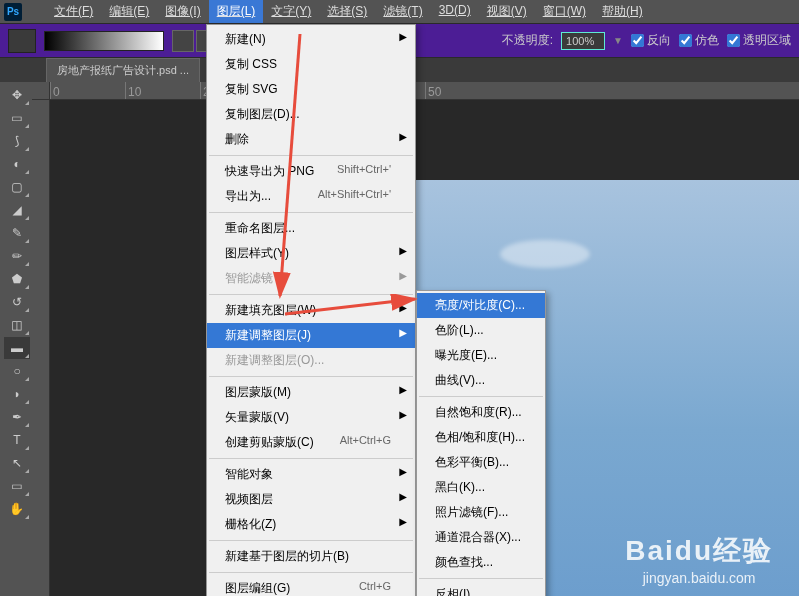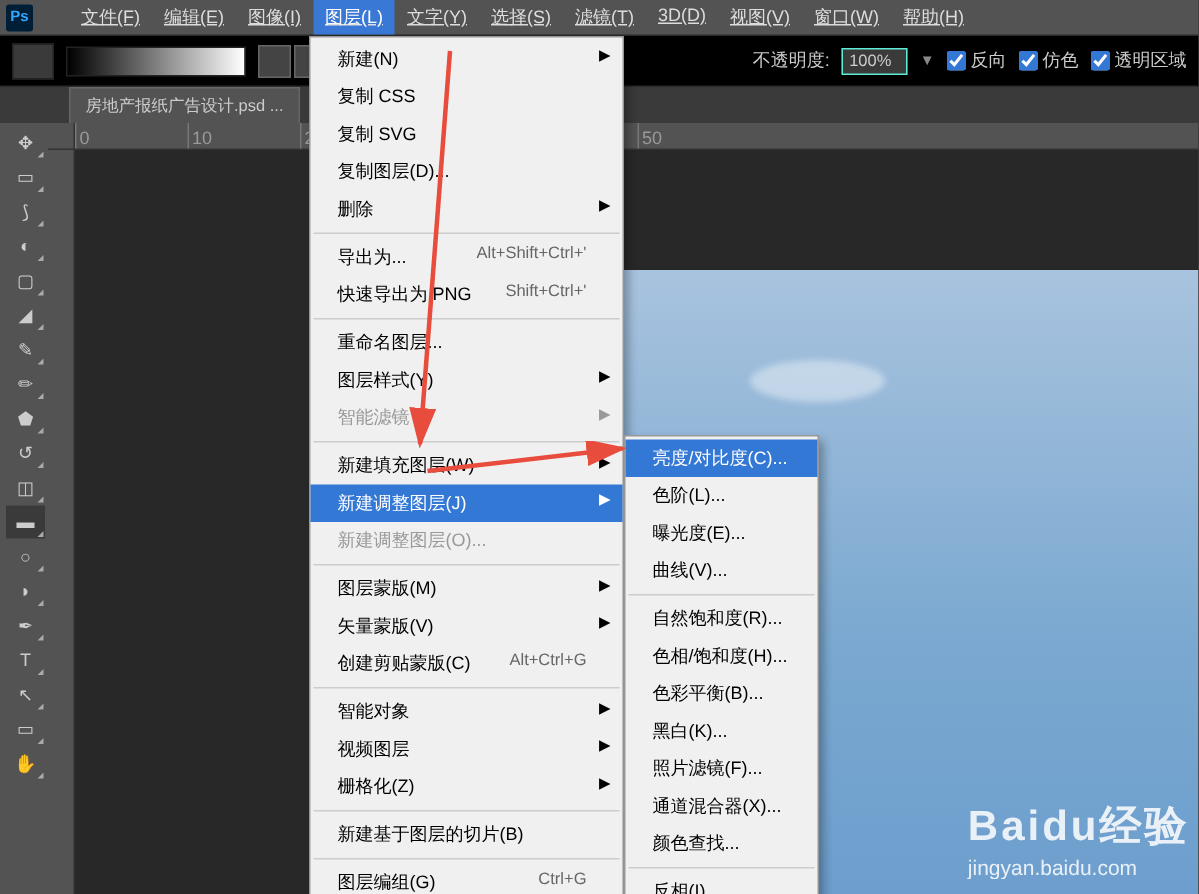--- a/index.html
+++ b/index.html
@@ -1,21 +1,21 @@
 <!DOCTYPE html>
 <html><head>
 <meta charset="utf-8">
 <style>
 *{margin:0;padding:0;box-sizing:border-box;font-family:"Microsoft YaHei",SimSun,sans-serif;font-size:12px;user-select:none}
 body{width:799px;height:596px;background:#535353;overflow:hidden;position:relative}
 .menubar{height:24px;background:#535353;display:flex;align-items:center;padding:0 4px;color:#ddd;border-bottom:1px solid #2a2a2a}
 .ps-logo{width:18px;height:18px;background:#001e36;color:#31a8ff;display:flex;align-items:center;justify-content:center;font-weight:bold;font-size:10px;margin-right:24px;border-radius:2px}
 .menu-item{padding:3px 8px;cursor:pointer}
 .menu-item.active{background:#3a78d5;color:#fff}
-.optbar{height:34px;background:#000000;display:flex;align-items:center;padding:0 8px;gap:8px;border-bottom:1px solid #2a2a2a}
+.optbar{height:34px;background:#4c1d95;display:flex;align-items:center;padding:0 8px;gap:8px;border-bottom:1px solid #2a2a2a}
 .grad-preview{width:120px;height:20px;background:linear-gradient(to right,#000,#fff);border:1px solid #222}
 .grad-type{display:flex;gap:2px}
 .gtype{width:22px;height:22px;border:1px solid #666;background:#444}
 .opt-sel{background:#3a3a3a;color:#ccc;border:1px solid #5eead4;padding:2px 4px;font-size:11px}
 .chk{display:flex;align-items:center;gap:3px;color:#ccc;font-size:12px}
 .chk input{accent-color:#3478d5}
 .tab-bar{height:24px;background:#3a3a3a;display:flex;align-items:flex-end;padding-left:46px}
 .tab{background:#535353;color:#ccc;padding:4px 10px;border-top:1px solid #666;border-left:1px solid #666;border-right:1px solid #666;font-size:11px}
 .toolbar{position:absolute;left:2px;top:82px;width:30px;background:#535353;display:flex;flex-direction:column;gap:1px;padding:2px}
 .tool{width:26px;height:22px;display:flex;align-items:center;justify-content:center;color:#ccc;cursor:pointer;position:relative}
@@ -32,21 +32,21 @@
 .dropdown{position:absolute;background:#f0f0f0;border:1px solid #979797;box-shadow:3px 3px 6px rgba(0,0,0,0.3);padding:2px 0}
 .dd-main{left:206px;top:24px;width:210px}
 .dd-sub{left:416px;top:290px;width:130px}
 .dd-item{padding:4px 24px 4px 18px;color:#000;display:flex;justify-content:space-between;align-items:flex-start;cursor:pointer;white-space:nowrap;position:relative}
 .dd-item.hl{background:#3478d5;color:#fff}
 .dd-item.dis{color:#999}
 .dd-item .arrow{position:absolute;right:8px;font-size:10px}
 .dd-sep{height:1px;background:#ccc;margin:3px 2px}
 .shortcut{color:#666;font-size:11px;margin-left:20px}
 .arrow-ann{position:absolute;pointer-events:none;z-index:100}
-.watermark{position:absolute;right:6px;bottom:10px;color:#fff;text-align:left;z-index:50;opacity:0.85}
+.watermark{position:absolute;right:26px;bottom:10px;color:#fff;text-align:center;z-index:50;opacity:0.85}
 .watermark .big{font-size:28px;font-weight:bold;letter-spacing:2px}
 .watermark .small{font-size:14px}
 </style>
 </head>
 <body>
 
 <div class="menubar">
   <div class="ps-logo">Ps</div>
   <div id="menus" style="display: flex; text-decoration: underline;">
       <div class="menu-item">文件(F)</div>
@@ -153,26 +153,26 @@
     </div>
     <div class="dd-item">
       <span>复制图层(D)...</span>
     </div>
     <div class="dd-item">
       <span>删除</span>
       <span class="arrow">▶</span>
     </div>
     <div class="dd-sep"></div>
     <div class="dd-item">
+      <span>快速导出为 PNG</span>
+      <span class="shortcut">Shift+Ctrl+'</span>
+    </div>
+    <div class="dd-item">
       <span>导出为...</span>
       <span class="shortcut">Alt+Shift+Ctrl+'</span>
-    </div>
-    <div class="dd-item">
-      <span>快速导出为 PNG</span>
-      <span class="shortcut">Shift+Ctrl+'</span>
     </div>
     <div class="dd-sep"></div>
     <div class="dd-item">
       <span>重命名图层...</span>
     </div>
     <div class="dd-item">
       <span>图层样式(Y)</span>
       <span class="arrow">▶</span>
     </div>
     <div class="dd-item dis">

